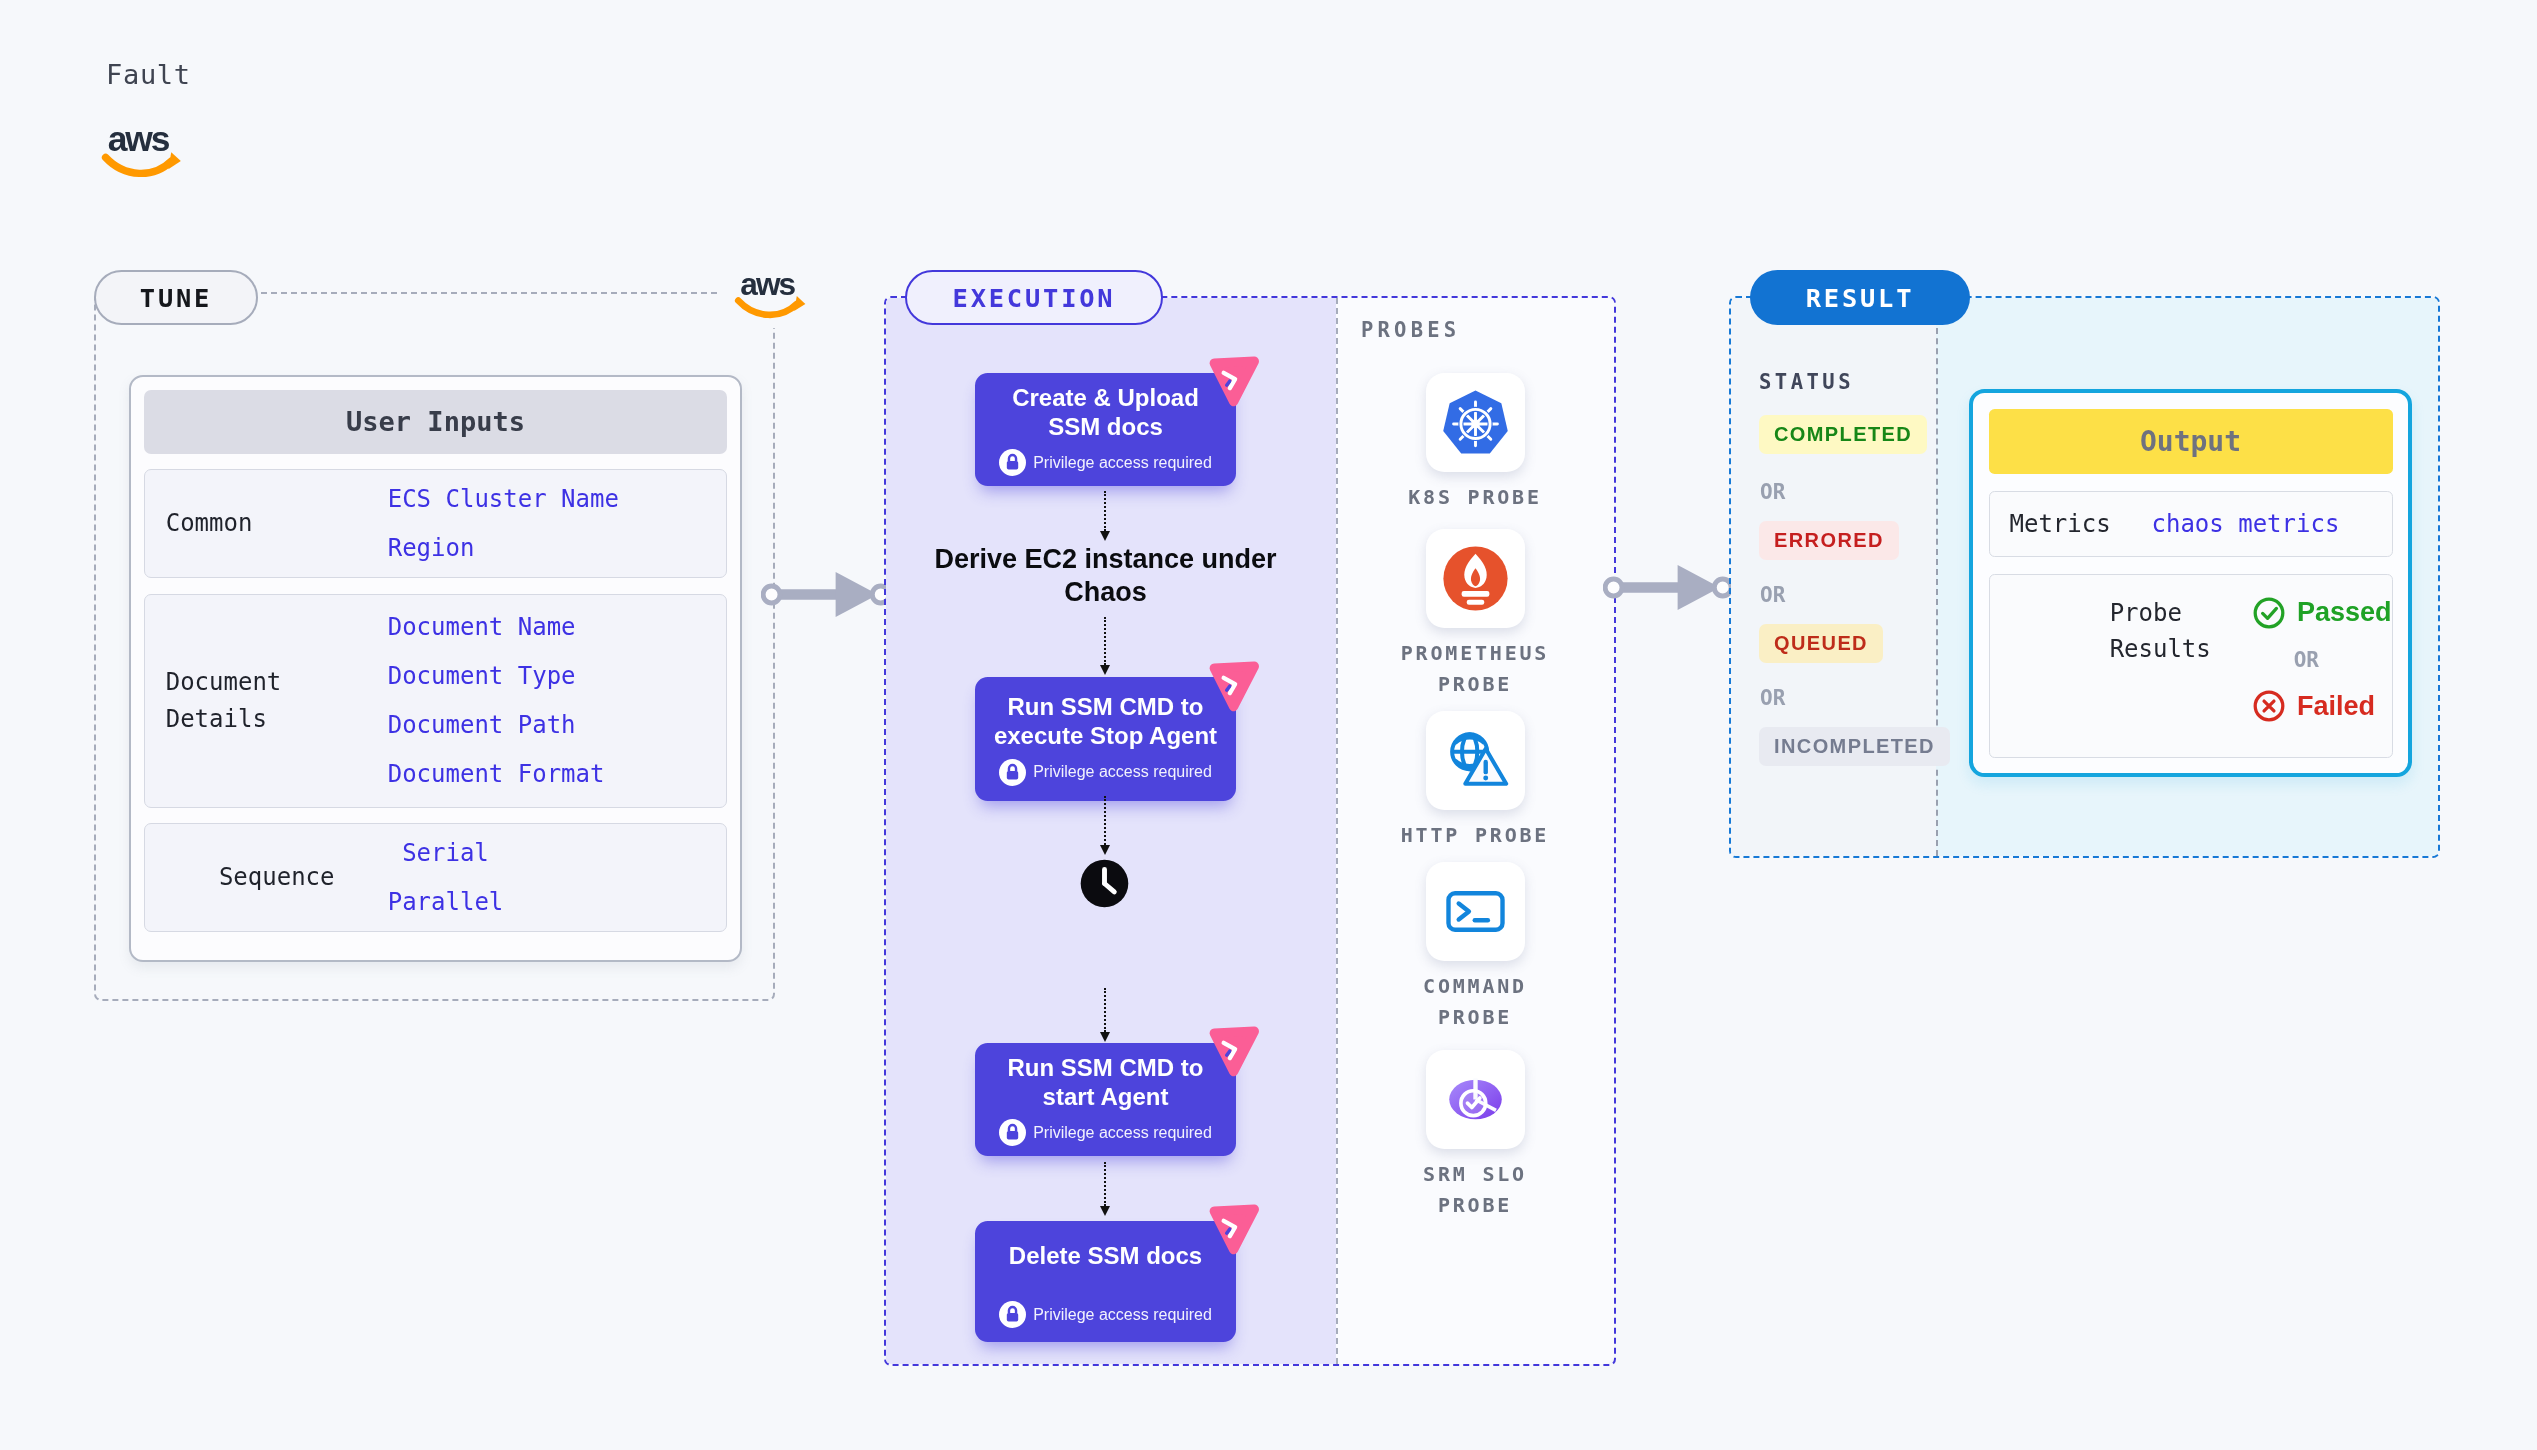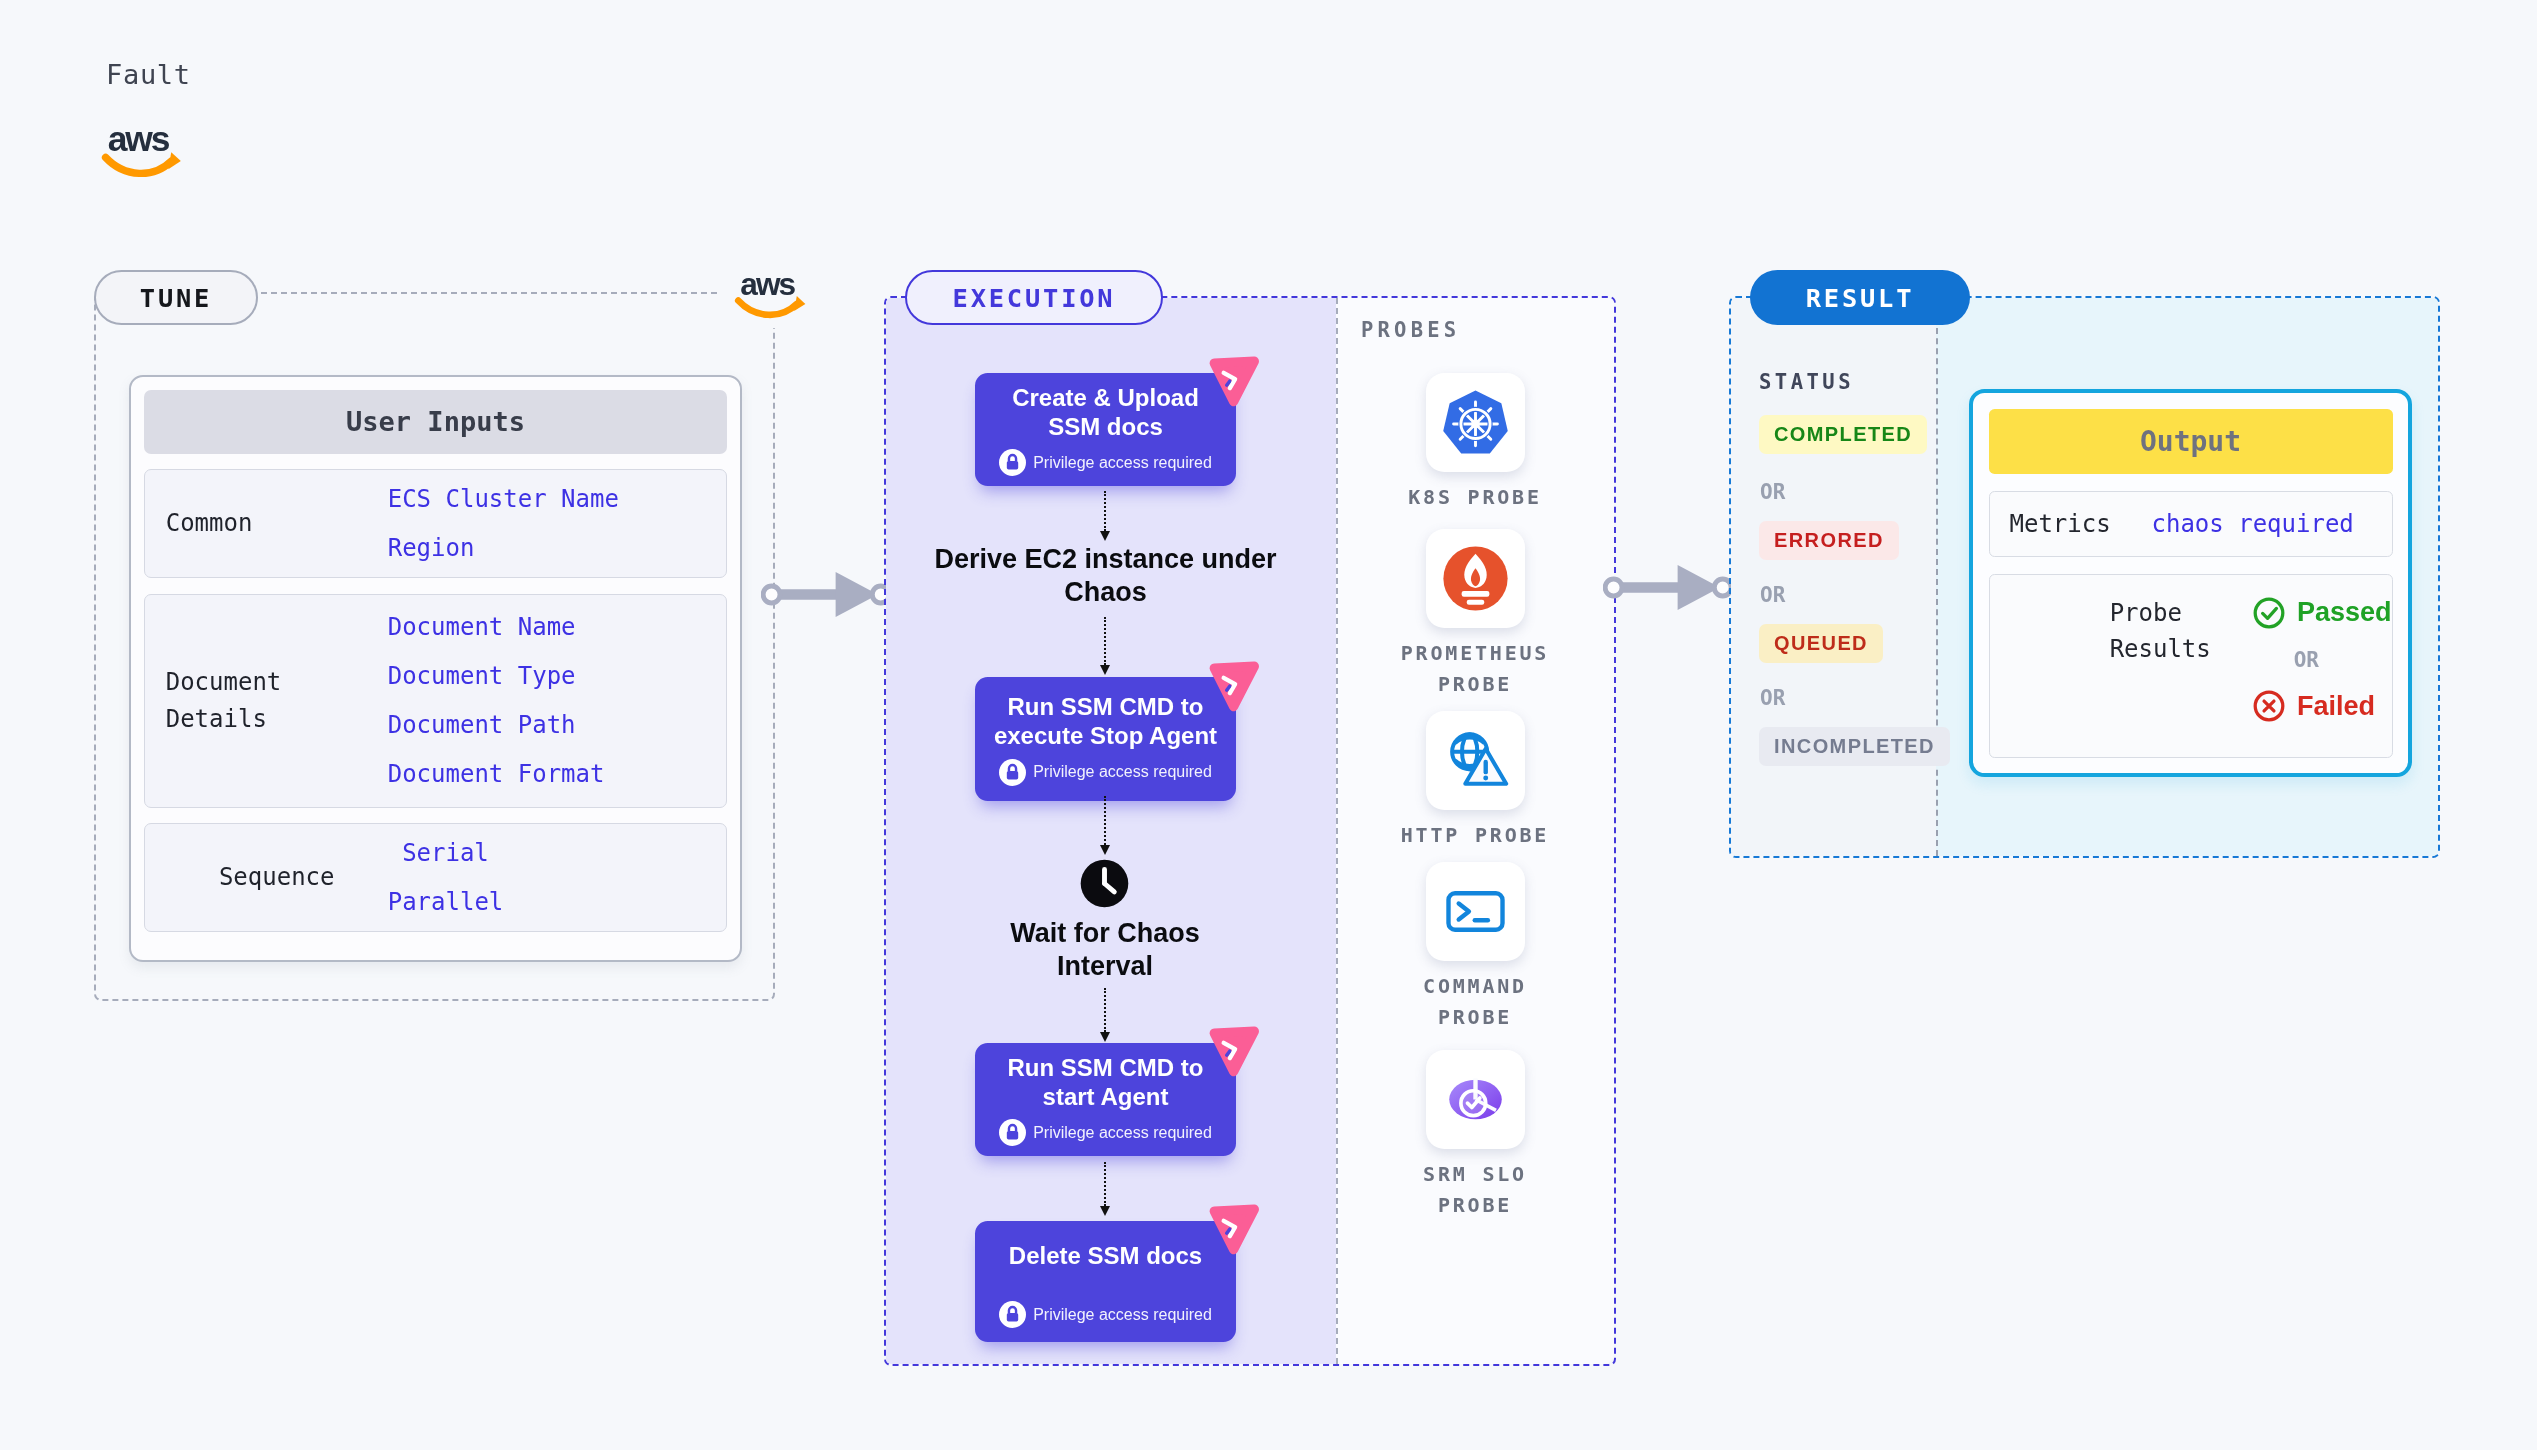--- a/index.html
+++ b/index.html
@@ -227,21 +227,20 @@
     <path d="M30 33 L27 38" stroke="#4D44DC" stroke-width="4" stroke-linecap="round"></path>
   </svg>
 
   <div class="connector" style="left:1104px;top:796px;height:49px;"></div>
 
   <svg class="clock" width="49" height="49" viewBox="0 0 70 70">
     <circle cx="35" cy="35" r="34" fill="#0B0B0F"></circle>
     <line x1="35" y1="35" x2="35" y2="15" stroke="#fff" stroke-width="7" stroke-linecap="round"></line>
     <line x1="35" y1="35" x2="49" y2="47" stroke="#fff" stroke-width="7" stroke-linecap="round"></line>
   </svg>
-  <div class="flow-text" style="left:962px;top:917px;width:286px;">Wait for Chaos Interval</div>
 
   <div class="connector" style="left:1104px;top:988px;height:44px;"></div>
 
   <div class="step-card" style="top:1043px;height:113px;">
     <div class="t">Run SSM CMD to start Agent</div>
     <div class="priv">
       <svg width="27" height="27" viewBox="0 0 38 38">
         <circle cx="19" cy="19" r="19" fill="#fff"></circle>
         <rect x="11" y="17" width="16" height="12" rx="2.5" fill="#4D44DC"></rect>
         <path d="M14 17 v-3.5 a5 5 0 0 1 10 0 v3.5" stroke="#4D44DC" stroke-width="3.4" fill="none"></path>
@@ -378,21 +377,21 @@
   <div class="or o2 mono">OR</div>
   <div class="sbadge queued">QUEUED</div>
   <div class="or o3 mono">OR</div>
   <div class="sbadge incompleted">INCOMPLETED</div>
 
   <div class="output-card">
     <div class="output-header mono">Output</div>
 
     <div class="orow metrics">
       <div class="olbl mono">Metrics</div>
-      <div class="oval mono">chaos required</div>
+      <div class="oval mono">chaos metrics</div>
     </div>
 
     <div class="orow presults">
       <div class="olbl mono">Probe Results</div>
       <div class="pr-right">
         <div class="pr-line">
           <svg width="34" height="34" viewBox="0 0 48 48">
             <circle cx="24" cy="24" r="19.5" stroke="#22A226" stroke-width="4.6" fill="none"></circle>
             <path d="M15 24.5 L22 31.5 L34.5 17.5" stroke="#22A226" stroke-width="4.6" fill="none" stroke-linecap="round" stroke-linejoin="round"></path>
           </svg>

